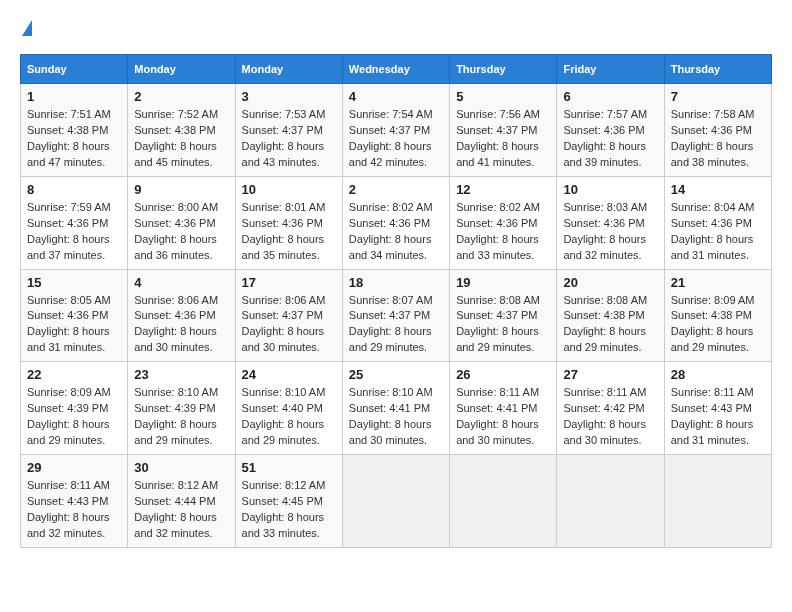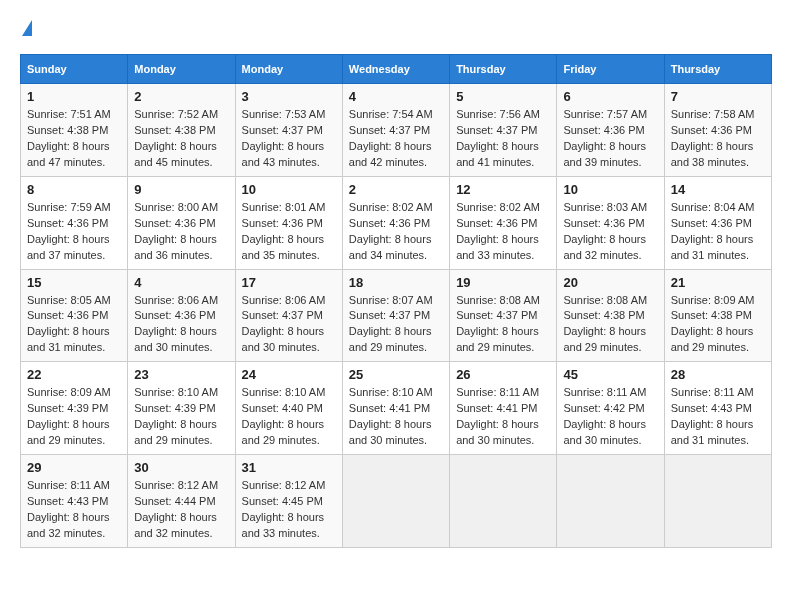--- a/index.html
+++ b/index.html
@@ -231,39 +231,39 @@
         </td>
         <td>
           <span class="day-num">25</span>
         <div class="day-info">Sunrise: 8:10 AM<br>Sunset: 4:41 PM<br>Daylight: 8 hours and 30 minutes.</div>
         </td>
         <td>
           <span class="day-num">26</span>
         <div class="day-info">Sunrise: 8:11 AM<br>Sunset: 4:41 PM<br>Daylight: 8 hours and 30 minutes.</div>
         </td>
         <td>
-          <span class="day-num">45</span>
+          <span class="day-num">27</span>
         <div class="day-info">Sunrise: 8:11 AM<br>Sunset: 4:42 PM<br>Daylight: 8 hours and 30 minutes.</div>
         </td>
         <td>
           <span class="day-num">28</span>
         <div class="day-info">Sunrise: 8:11 AM<br>Sunset: 4:43 PM<br>Daylight: 8 hours and 31 minutes.</div>
         </td>
       </tr>
       <tr>
         <td>
           <span class="day-num">29</span>
         <div class="day-info">Sunrise: 8:11 AM<br>Sunset: 4:43 PM<br>Daylight: 8 hours and 32 minutes.</div>
         </td>
         <td>
           <span class="day-num">30</span>
         <div class="day-info">Sunrise: 8:12 AM<br>Sunset: 4:44 PM<br>Daylight: 8 hours and 32 minutes.</div>
         </td>
         <td>
-          <span class="day-num">31</span>
+          <span class="day-num">51</span>
         <div class="day-info">Sunrise: 8:12 AM<br>Sunset: 4:45 PM<br>Daylight: 8 hours and 33 minutes.</div>
         </td>
         <td class="empty-cell"></td>
         <td class="empty-cell"></td>
         <td class="empty-cell"></td>
         <td class="empty-cell"></td>
       </tr>
     </tbody>
 </table>
 

